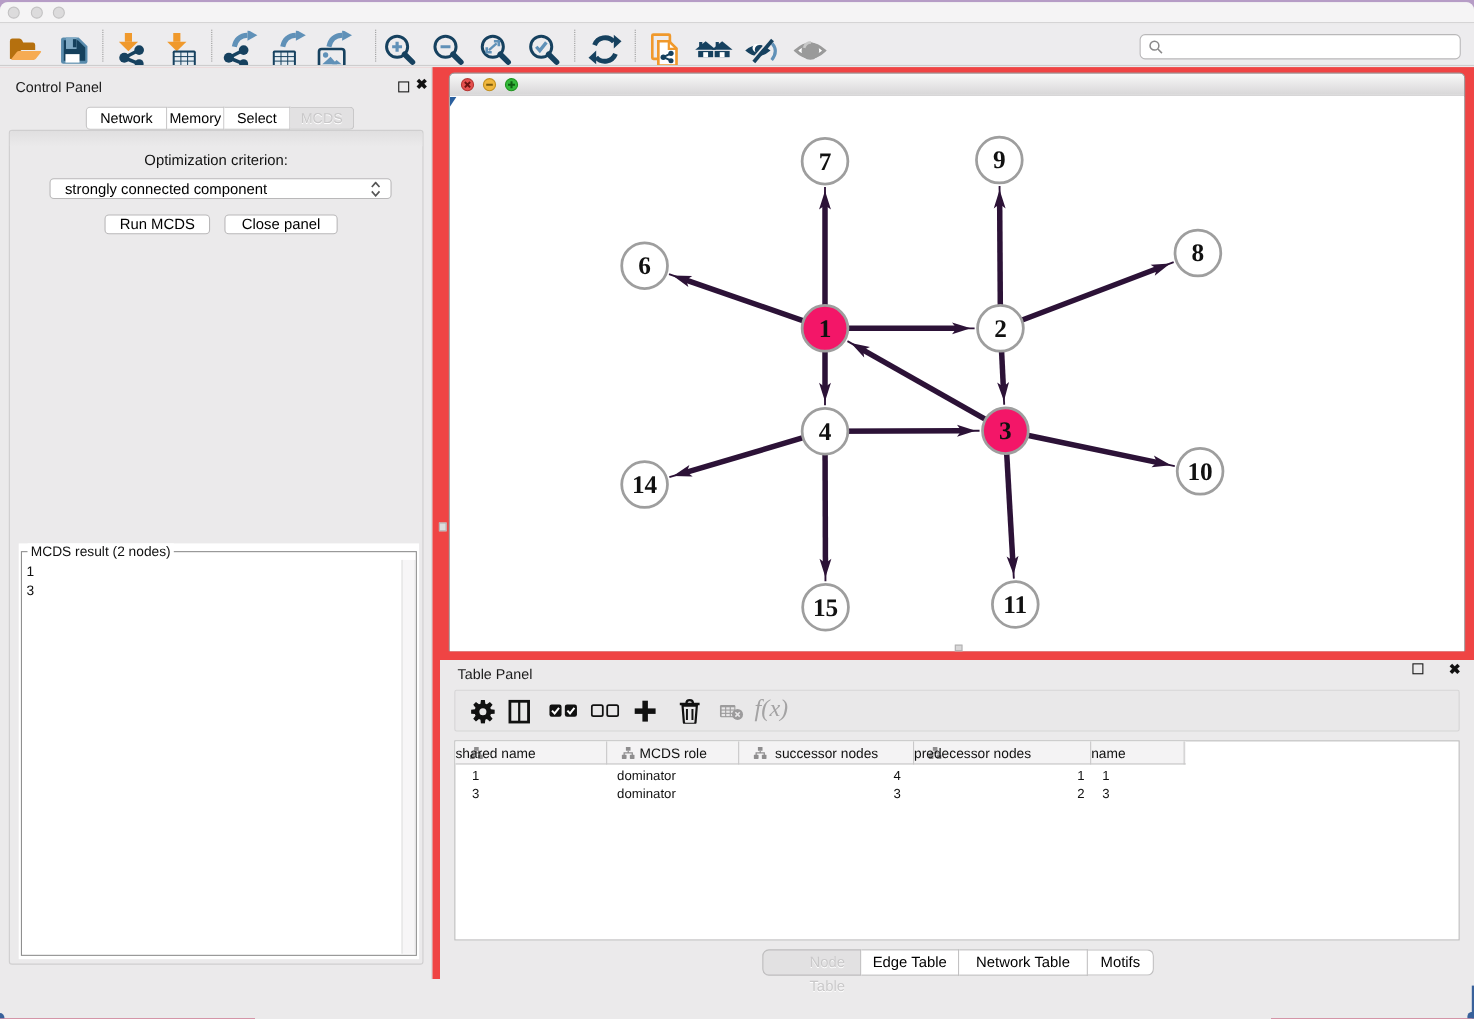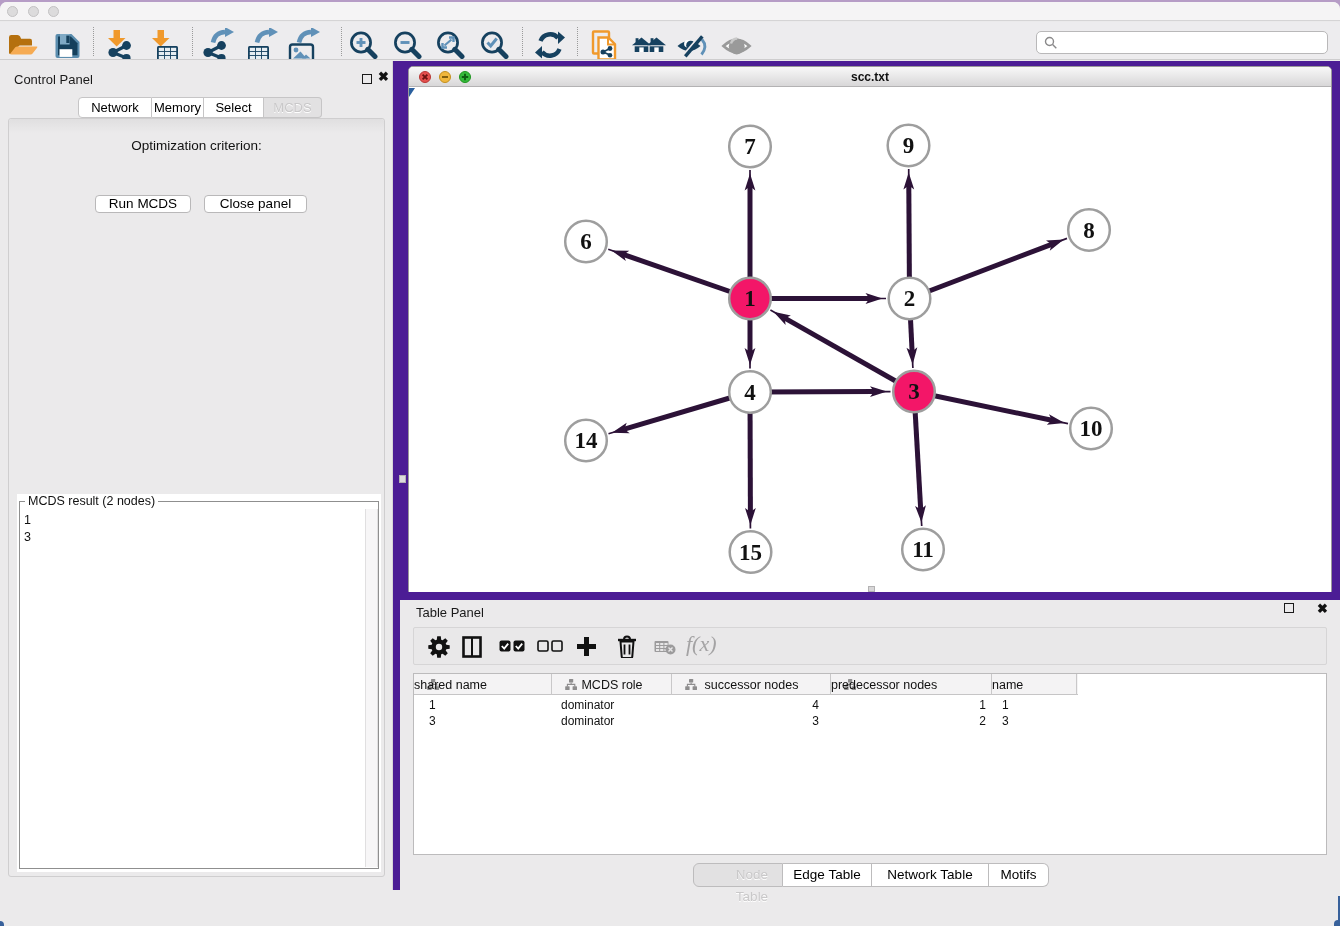--- a/index.html
+++ b/index.html
@@ -6,21 +6,21 @@
 html,body { width:1340px; height:926px; overflow:hidden; }
 body { font-family:"Liberation Sans", sans-serif; background:#b69cc6; position:relative; }
 .app { position:absolute; left:0; top:2px; width:1340px; height:924px; background:#ebeaeb; border-radius:7px 7px 0 0; }
 .titlebar { position:absolute; left:0; top:0; width:1340px; height:19px; background:#f5f4f5; border-bottom:1px solid #d5d4d5; border-radius:7px 7px 0 0; }
 .tl { position:absolute; top:4px; width:11px; height:11px; border-radius:50%; background:#dcdbdc; border:1px solid #c3c2c3; }
 .title-text { position:absolute; top:2px; left:0; width:100%; text-align:center; font-size:13.5px; color:#b2b1b2; }
 .toolbar { position:absolute; left:0; top:20px; width:1340px; height:38px; background:#edecee; border-bottom:1px solid #cecdce; overflow:hidden; }
 .tb-sep { position:absolute; top:5px; height:29px; width:0; border-left:1px dotted #9a9a9a; }
 .tbi { position:absolute; top:3px; }
 
-.main { position:absolute; left:0; top:59px; width:1340px; height:829px; background:#4c1d95; }
+.main { position:absolute; left:0; top:59px; width:1340px; height:829px; background:#ef4444; }
 
 .cp { position:absolute; left:0; top:0; width:393px; height:829px; background:#ebeaeb; border-right:1px solid #d7d6d7; }
 .cp-title { position:absolute; left:14px; top:11px; font-size:13px; color:#1a1a1a; }
 .cp-float { position:absolute; top:13px; width:10px; height:10px; border:1.5px solid #1a1a1a; background:transparent; }
 .cp-x { position:absolute; top:8px; font-size:13px; font-weight:bold; color:#111; }
 .cp-tab { position:absolute; top:36px; height:21px; background:#fff; border:1px solid #c6c5c6; font-size:13px; text-align:center; line-height:20px; color:#000; }
 .cp-box { position:absolute; left:8px; top:57px; width:377px; height:759px; border:1px solid #cfcecf; border-radius:3px; background:#ebeaeb;padding-left:28px; }
 .cp-box-top { position:absolute; left:0; top:0; width:100%; height:14px; background:linear-gradient(#e0dfe0,#ebeaeb); border-radius:3px 3px 0 0; }
 .opt-label { position:absolute; left:0; top:19px; width:100%; text-align:center; font-size:13.5px; color:#111; }
 .opt-select { position:absolute; left:36px; top:43px; width:311px; height:19px; background:#fff; border:1px solid #b9b8b9; border-radius:4px; font-size:13.5px; padding-left:13px; line-height:17px; color:#000; }
@@ -196,20 +196,26 @@
       <div class="cp-title">Control Panel</div>
       <div class="cp-float" style="left:362px;"></div>
       <div class="cp-x" style="left:378px;">✖</div>
       <div class="cp-tab" style="left:78px; width:74px; border-radius:4px 0 0 4px;">Network</div>
       <div class="cp-tab" style="left:152px; width:52px; border-left:none;">Memory</div>
       <div class="cp-tab" style="left:204px; width:60px; border-left:none;">Select</div>
       <div class="cp-tab" style="left:264px; width:58px; border-left:none; background:#e2e1e2; color:#c9c8c9; text-shadow:0 1px 0 #fff; border-radius:0 4px 4px 0;">MCDS</div>
       <div class="cp-box">
         <div class="cp-box-top"></div>
         <div class="opt-label">Optimization criterion:</div>
+        <div class="opt-select">strongly connected component
+          <svg width="9" height="14" style="position:absolute;right:9px;top:2px;" viewBox="0 0 9 14">
+              <path d="M1 5 L4.5 1 L8 5" fill="none" stroke="#555" stroke-width="1.5"></path>
+              <path d="M1 9 L4.5 13 L8 9" fill="none" stroke="#555" stroke-width="1.5"></path>
+            </svg>
+        </div>
         <div class="btn" style="left:86px; top:76px; width:96px;">Run MCDS</div>
         <div class="btn" style="left:195px; top:76px; width:103px;">Close panel</div>
         <div style="position:absolute;left:8px;top:375px;width:364px;height:378px;background:#fff;"></div>
         <div style="position:absolute;left:10px;top:382px;width:360px;height:368px;border:1px solid #8f8f8f;"></div>
         <div style="position:absolute;left:356px;top:390px;width:13px;height:358px;background:#f7f6f7;border-left:1px solid #e0dfe0;border-right:1px solid #e0dfe0;"></div>
         <div style="position:absolute;left:16px;top:375px;background:#fff;padding:0 3px;font-size:12.5px;color:#111;">MCDS result (2 nodes)</div>
         <div style="position:absolute;left:15px;top:393px;font-size:12.5px;color:#111;line-height:16.5px;">1<br>3</div>
       </div>
     </div>
     <div class="nw">
@@ -222,21 +228,20 @@
         <div class="nw-btn" style="left:30px; background:#f0b73d; border:1px solid #c28f1e;">
             <svg width="10" height="10" viewBox="0 0 10 10" style="position:absolute;left:0;top:0;">
               <line x1="2" y1="5" x2="8" y2="5" stroke="#7a5a0d" stroke-width="1.9"></line>
             </svg>
           </div>
         <div class="nw-btn" style="left:50px; background:#35ba3b; border:1px solid #1f941f;">
             <svg width="10" height="10" viewBox="0 0 10 10" style="position:absolute;left:0;top:0;">
               <path d="M5 1.8 V8.2 M1.8 5 H8.2" stroke="#0e5e13" stroke-width="1.9"></path>
             </svg>
           </div>
-        <div class="nw-title-text">scc.txt</div>
       </div>
       <div class="nw-canvas" id="canvas">
 <svg id="net" width="922" height="504" style="position:absolute;left:0;top:0;">
 <polygon points="0,0 6,0 0,9" fill="#2a5f9e"></polygon>
 <line x1="341.0" y1="210.5" x2="341.0" y2="82.0" stroke="#2c1237" stroke-width="1.7"></line>
 <line x1="341.0" y1="210.5" x2="341.0" y2="98.5" stroke="#2c1237" stroke-width="5"></line>
 <polygon points="341.0,85.5 346.4,102.5 341.0,98.5 335.6,102.5" fill="#2c1237"></polygon>
 <line x1="341.0" y1="210.5" x2="199.2" y2="161.2" stroke="#2c1237" stroke-width="1.7"></line>
 <line x1="341.0" y1="210.5" x2="214.8" y2="166.6" stroke="#2c1237" stroke-width="5"></line>
 <polygon points="202.5,162.4 220.3,162.8 214.8,166.6 216.8,173.0" fill="#2c1237"></polygon>

